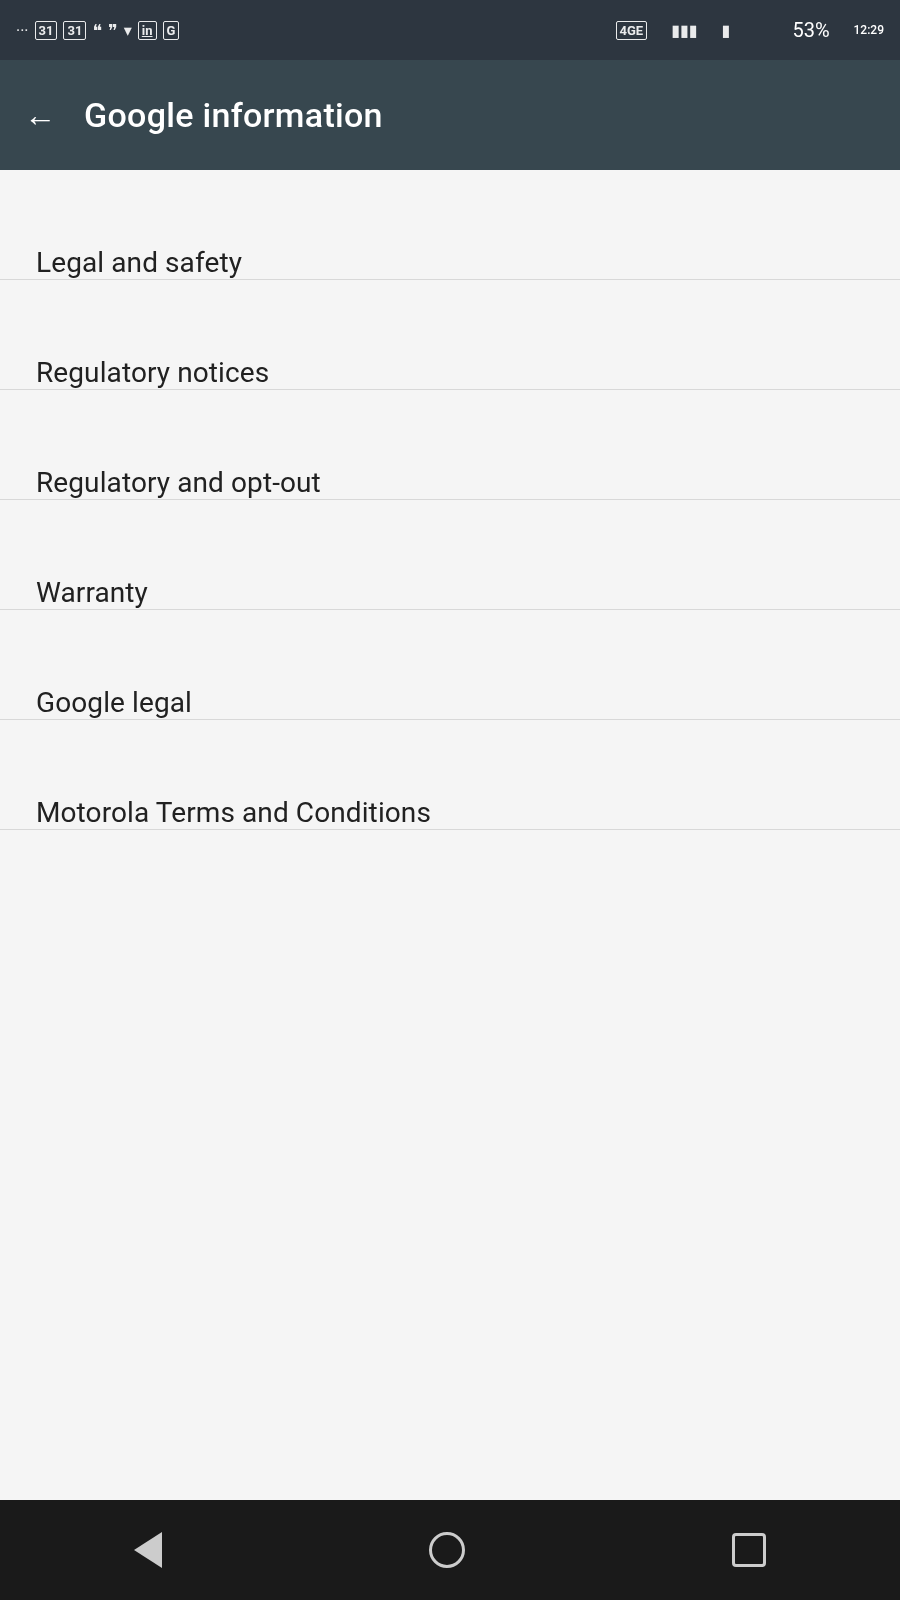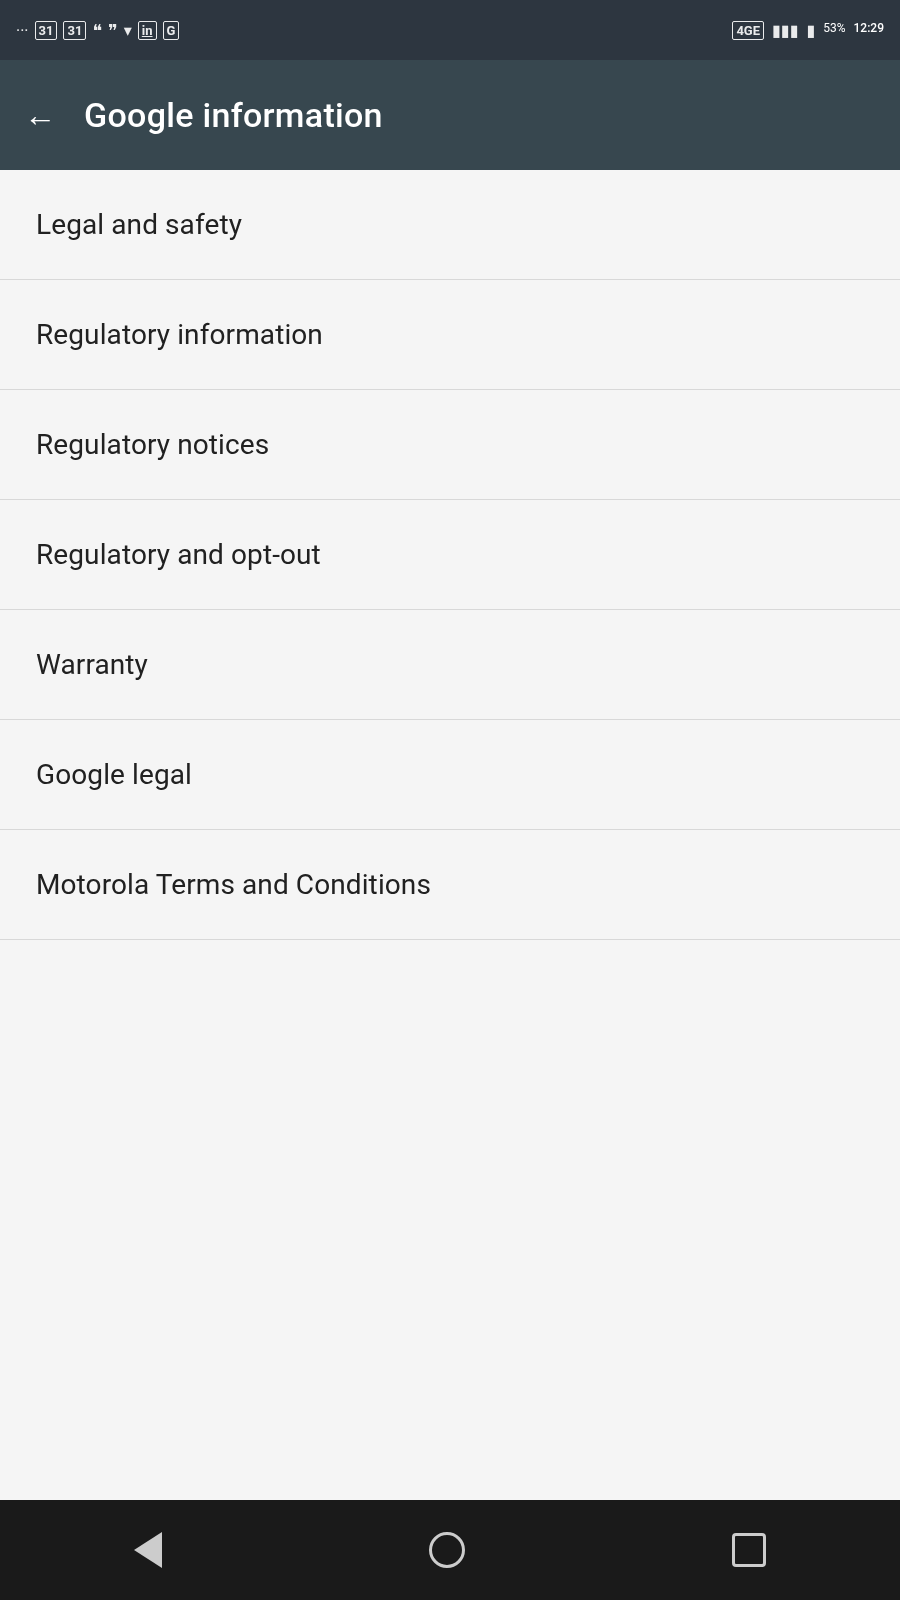--- a/index.html
+++ b/index.html
@@ -34,29 +34,30 @@
     }
 
     .status-icon {
       color: #ffffff;
       font-size: 16px;
       opacity: 0.9;
     }
 
     .status-bar-right {
       display: flex;
-      align-items: flex-start;
-      gap: 8px;
+      align-items: center;
+      gap: 24px;
       color: #ffffff;
       font-size: 16px;
     }
 
     .battery-text {
-      font-size: 12px;
+      font-size: 20px;
       color: #fff;
+      margin-left: 38px;
     }
 
     .time-text {
       font-size: 12px;
       font-weight: 500;
       color: #fff;
     }
 
     
     .app-bar {
@@ -87,21 +88,21 @@
     .list-container {
       background: #f5f5f5;
       width: 100%;
     }
 
     .list-item {
       background: #f5f5f5;
       width: 100%;
       min-height: 110px;
       display: flex;
-      align-items: center;
+      align-items: flex-end;
       padding: 0 36px;
       border-bottom: 1px solid #d8d8d8;
       cursor: pointer;
     }
 
     .list-item-text {
       font-size: 28px;
       color: #212121;
       font-weight: 400;
       letter-spacing: 0.1px;
@@ -171,23 +172,20 @@
   <span class="back-arrow">←</span>
   <span class="app-bar-title">Google information</span>
 </div>
 
 <div class="list-container">
 
 <div class="list-item">
       <span class="list-item-text">Legal and safety</span>
     </div>
     <div class="list-item">
-      <span class="list-item-text">Regulatory information</span>
-    </div>
-    <div class="list-item">
       <span class="list-item-text">Regulatory notices</span>
     </div>
     <div class="list-item">
       <span class="list-item-text">Regulatory and opt-out</span>
     </div>
     <div class="list-item">
       <span class="list-item-text">Warranty</span>
     </div>
     <div class="list-item">
       <span class="list-item-text">Google legal</span>

